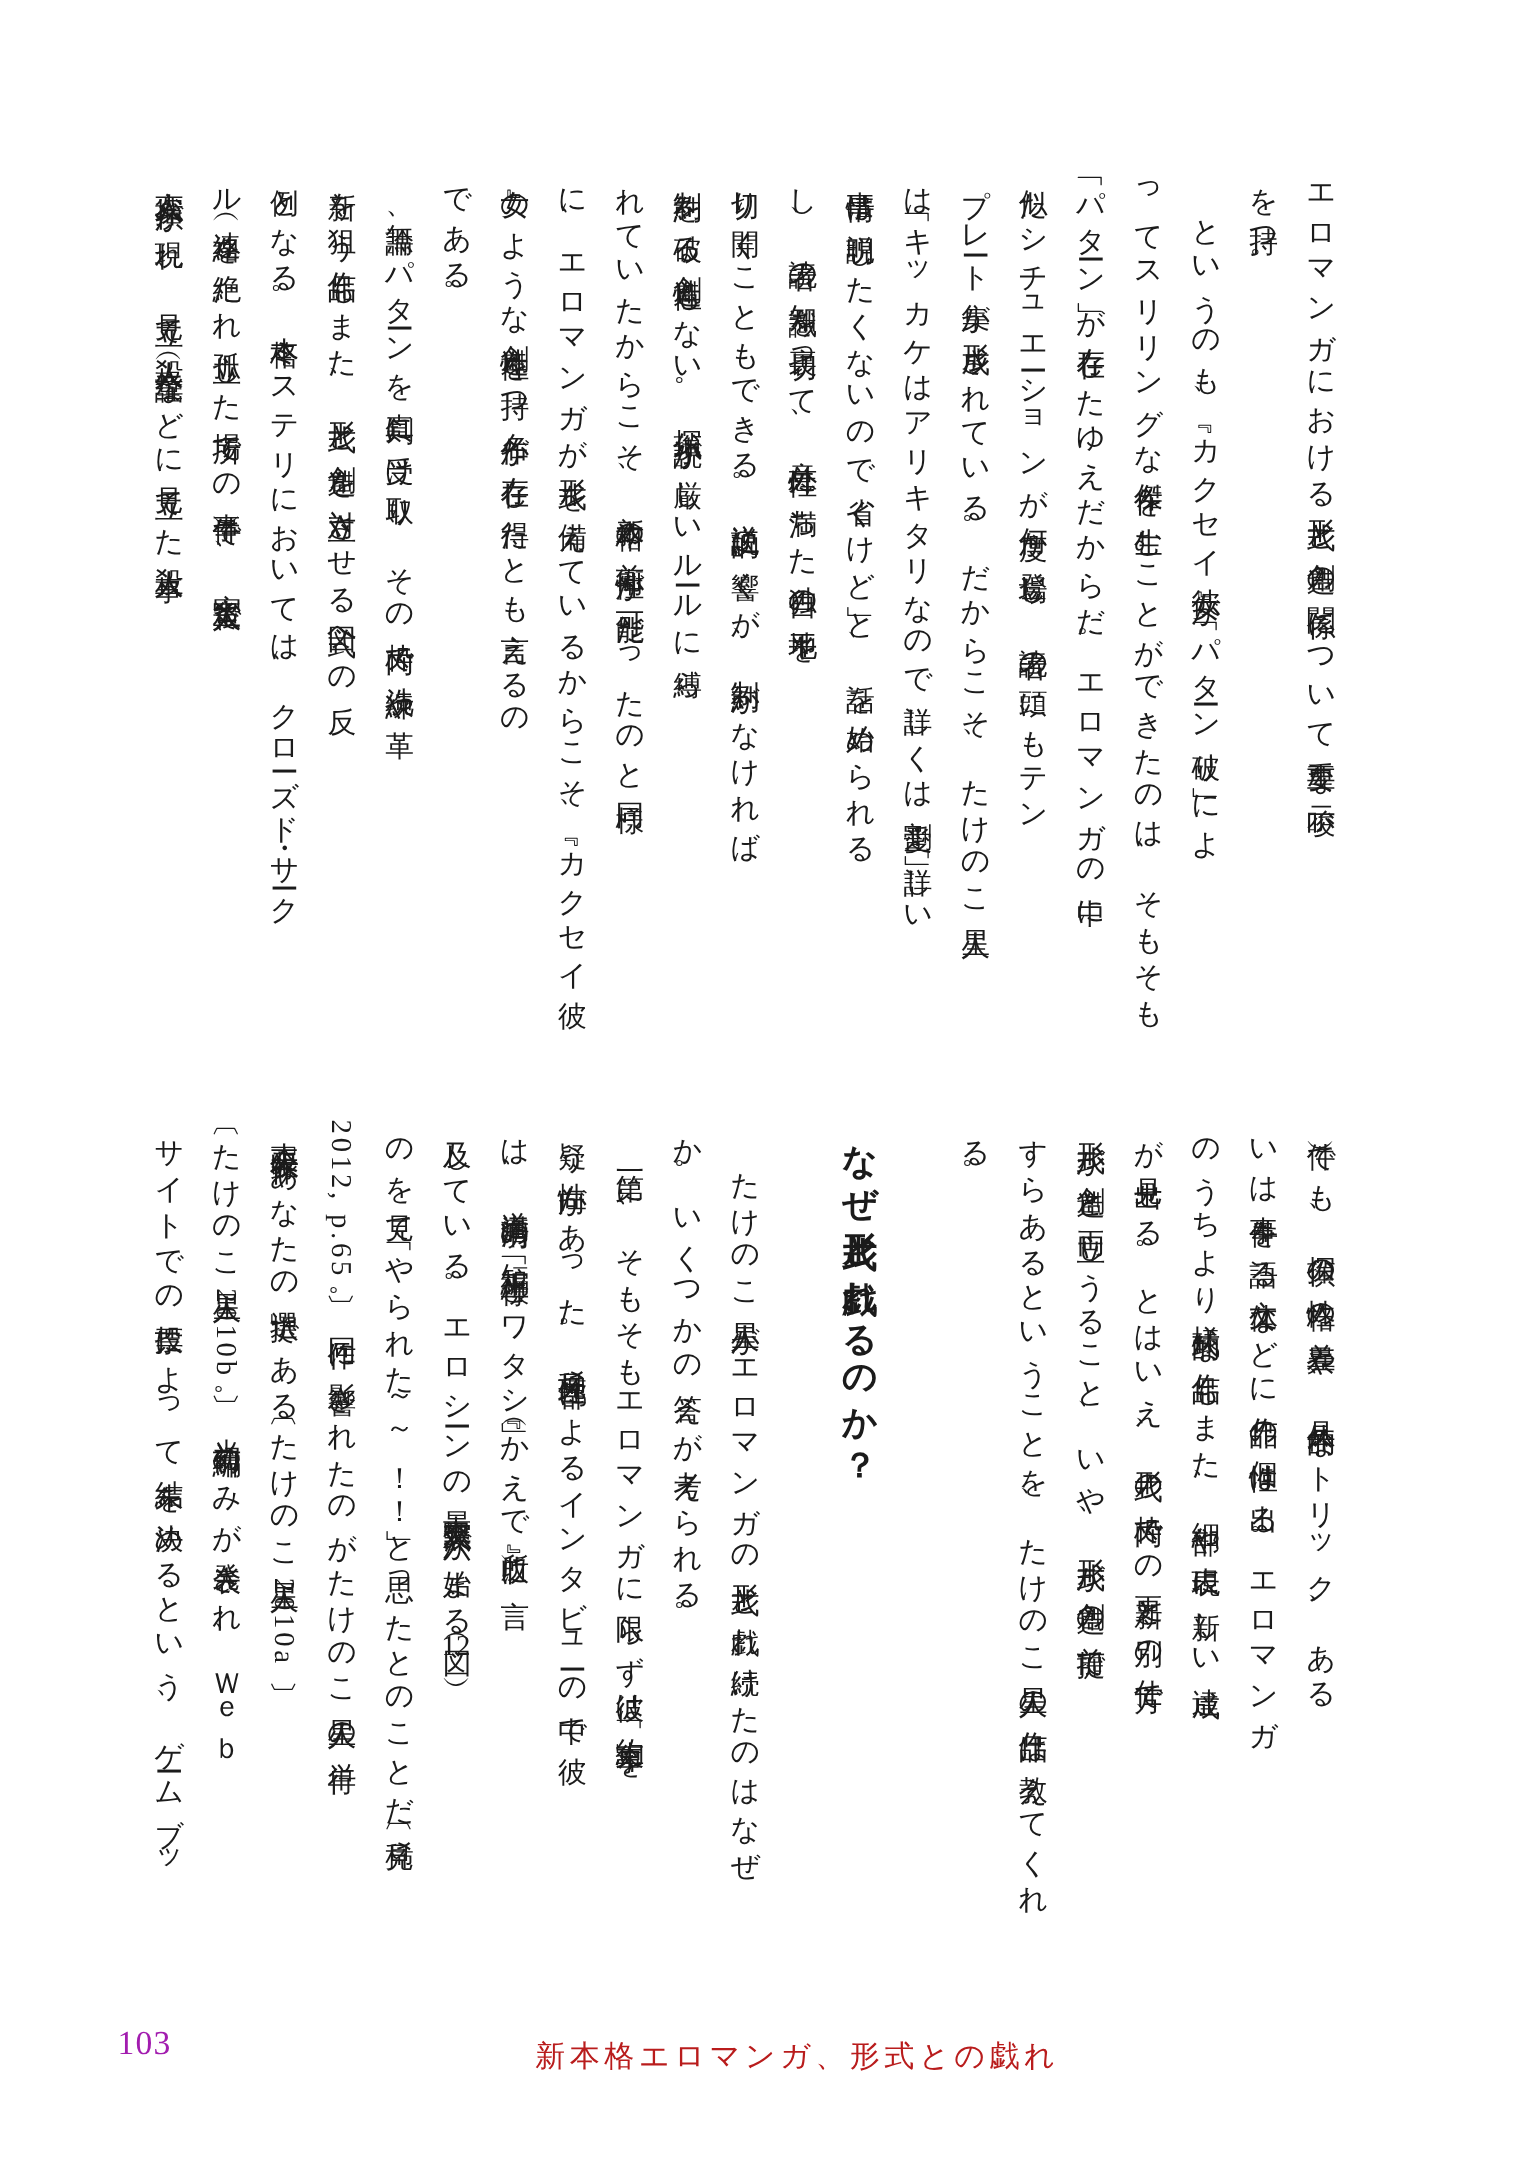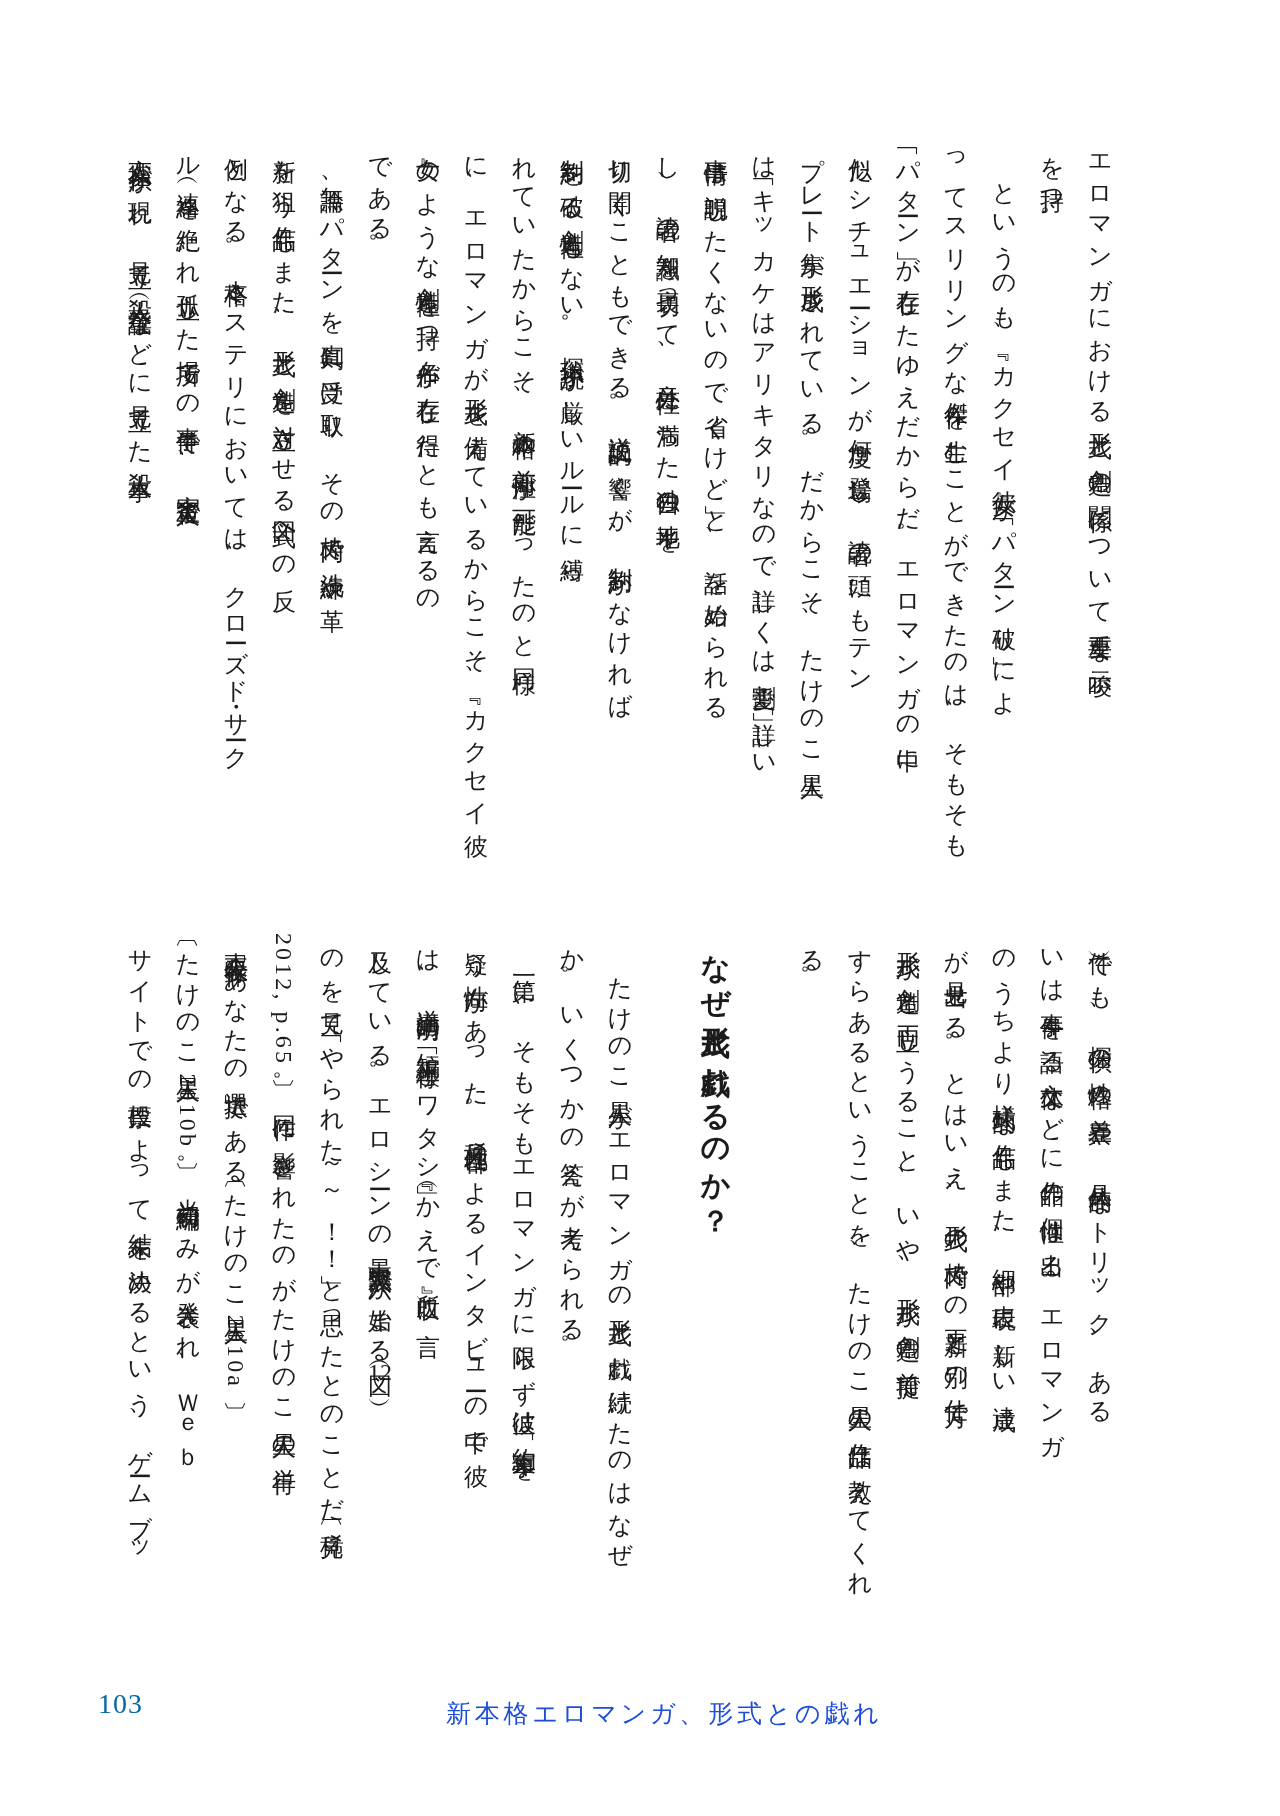--- a/index.html
+++ b/index.html
@@ -40,29 +40,29 @@
     font-size:29px;
     letter-spacing:2.5px;
     line-height:50px;
   }
   .tcy{ text-combine-upright:all; }
   #page-number{
     position:absolute;
     left:98px;top:1688px;
     font-size:28px;
     letter-spacing:1px;
-    color:#0369a1;
+    color:#a21caf;
     font-family:"Liberation Serif","DejaVu Serif",serif;
   }
   #running-title{
     position:absolute;
     left:446px;top:1697px;
     font-size:25px;
     letter-spacing:3.8px;
-    color:#1d4ed8;
+    color:#b91c1c;
     font-family:Liberation Sans, sans-serif;
   }
 </style>
 </head>
 <body>
 
 <div id="block1" class="vblock">
     <div class="tcol">エロマンガにおける形式と創造の関係について重要な示唆</div>
     <div class="tcol">を持つ。</div>
     <div class="tcol">　というのも、『カクセイ彼女』が「パターン破り」によ</div>

